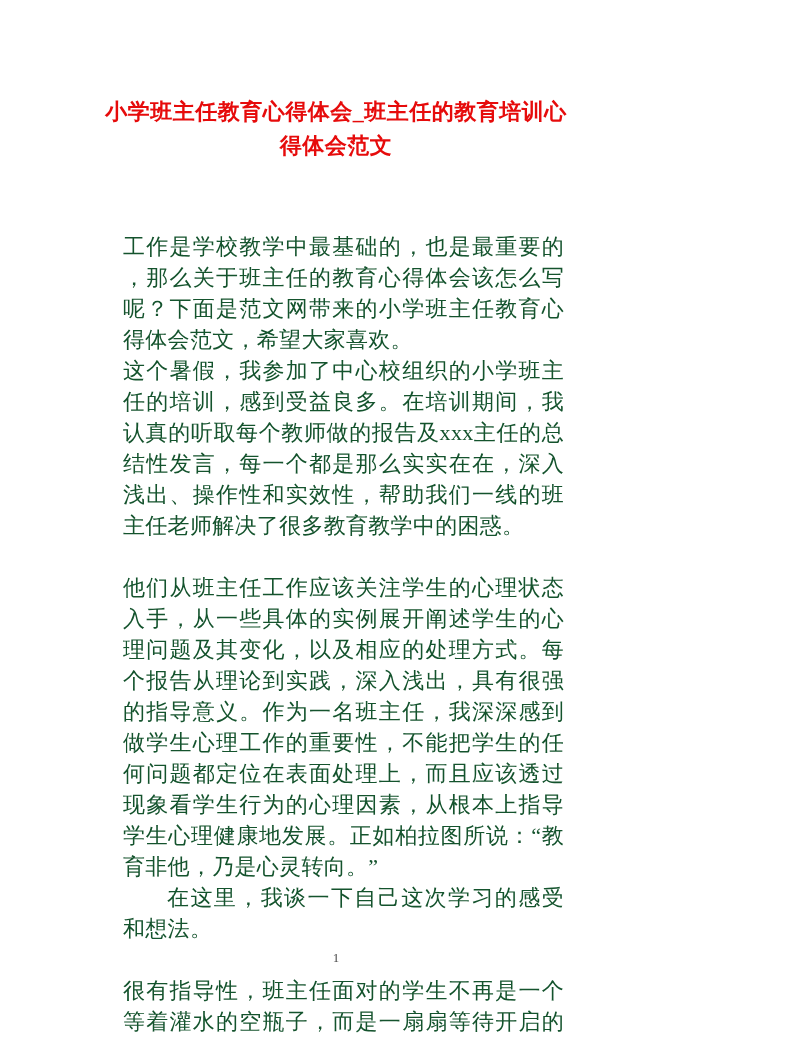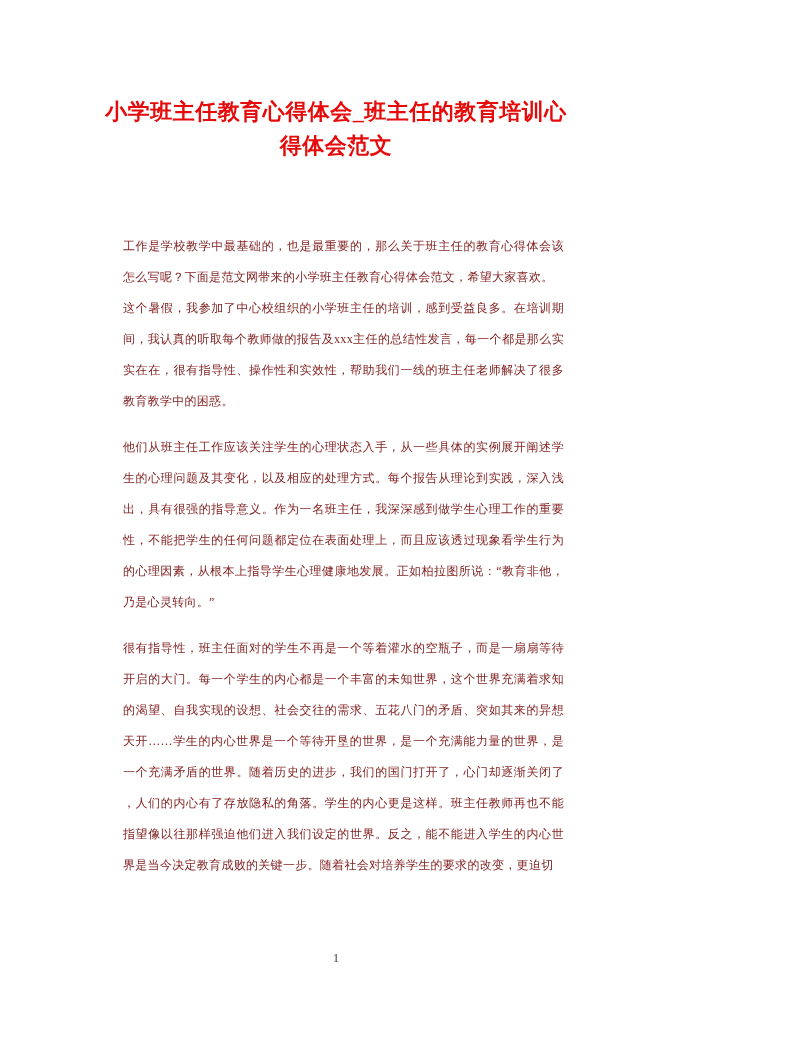--- a/index.html
+++ b/index.html
@@ -24,34 +24,34 @@
     letter-spacing: 0.5px;
   }
   .content {
     margin: 0 108px 0 123px;
   }
   .content .first {
     margin-top: 68px;
   }
   .body-para {
     margin: 0;
-    font-size: 12px;
+    font-size: 22px;
     line-height: 31px;
-    color: #7f1d1d;
+    color: #14532d;
     text-align: justify;
     text-align-last: left;
     word-break: break-all;
     line-break: anywhere;
     letter-spacing: 0.3px;
   }
   .indent {
     text-indent: 2em;
   }
   .gap-before {
-    margin-top: 15px;
+    margin-top: 31px;
   }
   .page-number {
     position: absolute;
     top: 950px;
     left: 0;
     right: 0;
     text-align: center;
     font-size: 13px;
     color: #4a4a4a;
     font-family: "Liberation Serif", "DejaVu Serif", serif;
@@ -62,24 +62,25 @@
 
 <div class="page">
 
   <h1 class="doc-title" style="color: rgb(230, 11, 11);">小学班主任教育心得体会_班主任的教育培训心得体会范文</h1>
 
   <div class="content">
 
     <p class="body-para first">工作是学校教学中最基础的，也是最重要的，那么关于班主任的教育心得体会该怎么写呢？下面是范文网带来的小学班主任教育心得体会范文，希望大家喜欢。</p>
 
 
-    <p class="body-para">这个暑假，我参加了中心校组织的小学班主任的培训，感到受益良多。在培训期间，我认真的听取每个教师做的报告及xxx主任的总结性发言，每一个都是那么实实在在，很有指导性、操作性和实效性，帮助我们一线的班主任老师解决了很多教育教学中的困惑。</p>
+    <p class="body-para">这个暑假，我参加了中心校组织的小学班主任的培训，感到受益良多。在培训期间，我认真的听取每个教师做的报告及xxx主任的总结性发言，每一个都是那么实实在在，深入浅出、操作性和实效性，帮助我们一线的班主任老师解决了很多教育教学中的困惑。</p>
 
     <p class="body-para gap-before">他们从班主任工作应该关注学生的心理状态入手，从一些具体的实例展开阐述学生的心理问题及其变化，以及相应的处理方式。每个报告从理论到实践，深入浅出，具有很强的指导意义。作为一名班主任，我深深感到做学生心理工作的重要性，不能把学生的任何问题都定位在表面处理上，而且应该透过现象看学生行为的心理因素，从根本上指导学生心理健康地发展。正如柏拉图所说：“教育非他，乃是心灵转向。”</p>
 
+    <p class="body-para indent">在这里，我谈一下自己这次学习的感受和想法。</p>
 
     <p class="body-para gap-before">很有指导性，班主任面对的学生不再是一个等着灌水的空瓶子，而是一扇扇等待开启的大门。每一个学生的内心都是一个丰富的未知世界，这个世界充满着求知的渴望、自我实现的设想、社会交往的需求、五花八门的矛盾、突如其来的异想天开……学生的内心世界是一个等待开垦的世界，是一个充满能力量的世界，是一个充满矛盾的世界。随着历史的进步，我们的国门打开了，心门却逐渐关闭了，人们的内心有了存放隐私的角落。学生的内心更是这样。班主任教师再也不能指望像以往那样强迫他们进入我们设定的世界。反之，能不能进入学生的内心世界是当今决定教育成败的关键一步。随着社会对培养学生的要求的改变，更迫切</p>
 
   </div>
 
   <div class="page-number">1</div>
 
 </div>
 
 </body></html>

